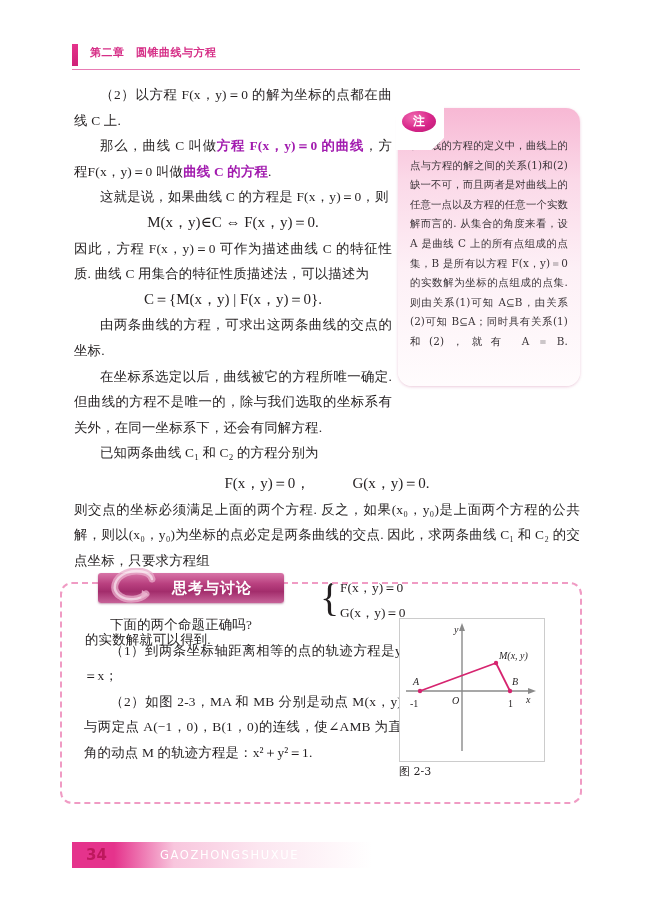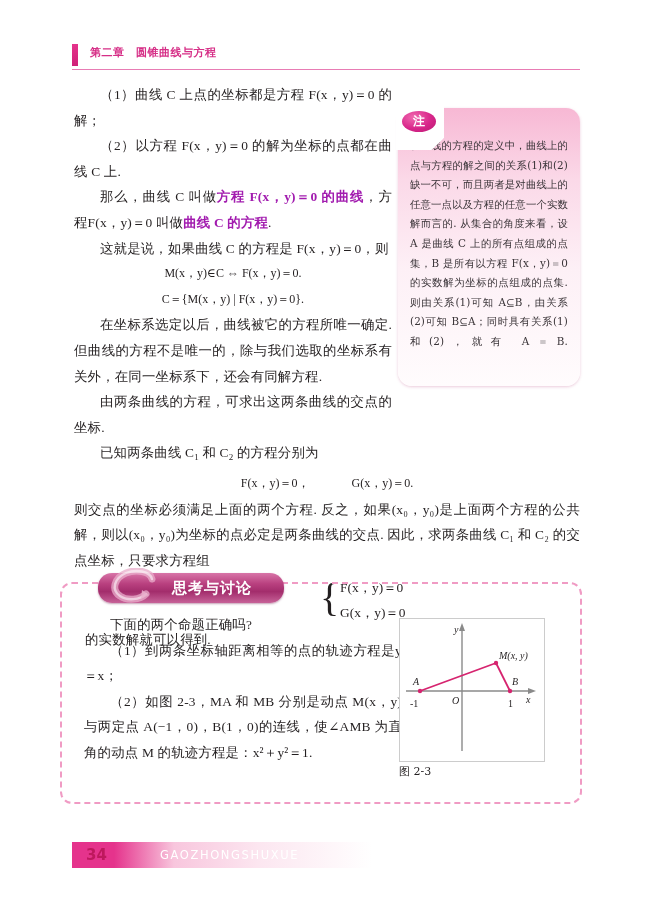--- a/index.html
+++ b/index.html
@@ -54,21 +54,21 @@
   .p {
     font-size: 13.4px;
     line-height: 25.6px;
     text-align: justify;
     margin: 0;
     letter-spacing: 0.2px;
   }
   .indent { text-indent: 26px; }
   .hl { color: #a21caf; font-weight: bold; }
   .eq {
-    font-size: 12px;
+    font-size: 15px;
     line-height: 25.6px;
     text-align: center;
     margin: 0;
   }
   .narrow { width: 318px; }
   .sub { font-size: 9px; vertical-align: -3px; }
 
   
   .notebox {
     position: absolute;
@@ -132,21 +132,21 @@
     position: absolute;
     left: 60px; top: 582px;
     width: 518px; height: 218px;
     border: 2px dashed #f09bc4;
     border-radius: 12px;
   }
   .discuss-badge {
     position: absolute;
     left: 98px; top: 573px;
     width: 186px; height: 30px;
-    border-radius: 14px;
+    border-radius: 3px;
     background: linear-gradient(180deg,#d875a8 0%, #b9407f 36%, #a32d6c 62%, #c76298 100%);
     box-shadow: 0 1px 2px rgba(140,70,110,0.5);
   }
   .discuss-badge-text {
     position: absolute;
     left: 74px; top: 0;
     width: 104px; height: 30px;
     line-height: 30px;
     color: #ffffff;
     font-size: 15px;
@@ -222,35 +222,35 @@
 <body>
 
 <div class="header">
   <div class="header-bar"></div>
   <div class="header-title">第二章　圆锥曲线与方程</div>
   <div class="header-rule"></div>
 </div>
 
 <div class="content">
 
-  <p class="p narrow indent">（1）曲线 C 上点的坐标都是方程 F(x，y)＝0 的解；</p>
   <p class="p narrow indent">（2）以方程 F(x，y)＝0 的解为坐标的点都在曲线 C 上.</p>
 
   <p class="p narrow indent"><span>那么，曲线 C 叫做</span><span class="hl">方程 F(x，y)＝0 的曲线</span><span>，方程F(x，y)＝0 叫做</span><span class="hl">曲线 C 的方程</span><span>.</span></p>
 
   <p class="p narrow indent">这就是说，如果曲线 C 的方程是 F(x，y)＝0，则</p>
 
   <p class="eq narrow">M(x，y)∈C ⇔ F(x，y)＝0.</p>
 
+  <p class="p narrow">因此，方程 F(x，y)＝0 可作为描述曲线 C 的特征性质. 曲线 C 用集合的特征性质描述法，可以描述为</p>
 
   <p class="eq narrow">C＝{M(x，y) | F(x，y)＝0}.</p>
 
+  <p class="p narrow indent">由两条曲线的方程，可求出这两条曲线的交点的坐标.</p>
+
   <p class="p narrow indent">在坐标系选定以后，曲线被它的方程所唯一确定. 但曲线的方程不是唯一的，除与我们选取的坐标系有关外，在同一坐标系下，还会有同解方程.</p>
-
-  <p class="p narrow indent">由两条曲线的方程，可求出这两条曲线的交点的坐标.</p>
 
   <p class="p narrow indent"><span>已知两条曲线 C</span><span class="sub">1</span><span> 和 C</span><span class="sub">2</span><span> 的方程分别为</span></p>
 
   <p class="eq" style="width:506px;"><span>F(x，y)＝0，</span><span style="display:inline-block;width:42px;"></span><span>G(x，y)＝0.</span></p>
 
   <p class="p" style="width:506px;">则交点的坐标必须满足上面的两个方程. 反之，如果(x₀，y₀)是上面两个方程的公共解，则以(x₀，y₀)为坐标的点必定是两条曲线的交点. 因此，求两条曲线 C₁ 和 C₂ 的交点坐标，只要求方程组</p>
 
   <div style="position:relative;height:54px;">
     <div style="position:absolute;left:246px;top:4px;font-size:40px;line-height:42px;color:#231f20;font-family:'Liberation Serif',serif;">{</div>
     <div style="position:absolute;left:266px;top:2px;font-size:13.4px;line-height:25px;">F(x，y)＝0</div>

